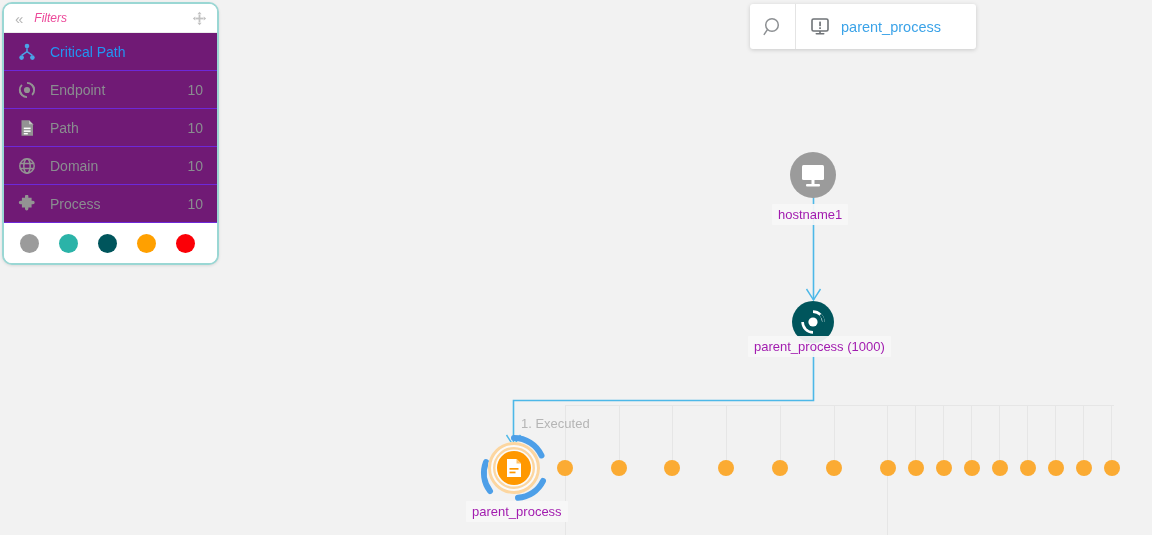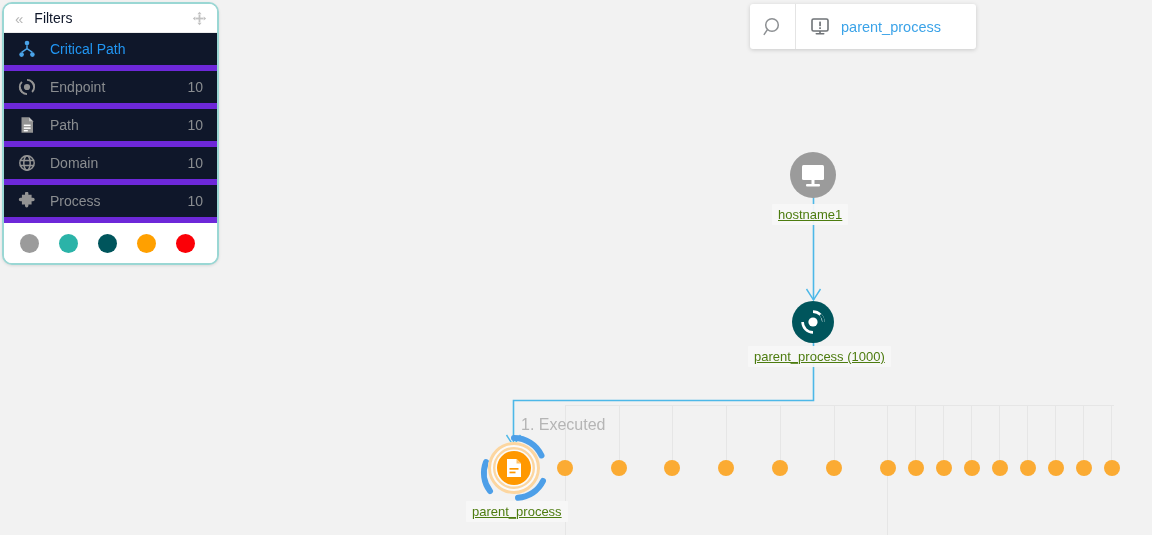--- a/index.html
+++ b/index.html
@@ -42,33 +42,34 @@
   }
   .collapse-icon {
     color: #b6b6b6;
     font-size: 15px;
     line-height: 1;
     letter-spacing: -2px;
     margin-right: 13px;
     cursor: pointer;
   }
   .filters-title {
-    font-size: 14px;
-    color: #0f172a;
+    font-size: 12px;
+    color: #ec4899;
     flex: 1;
+    font-style: italic;
   }
   .move-icon { cursor: move; display: block; }
 
   .filter-row {
     height: 38px;
     display: flex;
     align-items: center;
     padding: 0 14px 0 12px;
-    border-bottom: 6px solid #6d28d9;
-    background: #0f172a;
+    border-bottom: 1px solid #6d28d9;
+    background: #701a75;
     cursor: pointer;
   }
   .filter-row:last-of-type { border-bottom: 1px solid #ececec; }
   .filter-ico {
     width: 22px; height: 22px;
     display: flex; align-items: center; justify-content: center;
     margin-right: 12px;
     flex: 0 0 22px;
   }
   .filter-label {
@@ -125,36 +126,35 @@
   }
   .chip-text {
     font-size: 14.5px;
     color: #3ba3e8;
   }
 
   
   .node-label {
     position: absolute;
     background: rgba(248,248,248,0.93);
-    color: #4d7c0f;
+    color: #a21caf;
     font-size: 13px;
     line-height: 17px;
     padding: 2px 6px;
     white-space: nowrap;
     border-radius: 1px;
-    text-decoration: underline;
   }
   #label-hostname1 { left: 772px; top: 204px; }
-  #label-parent-process-proc { left: 748px; top: 346px; }
+  #label-parent-process-proc { left: 748px; top: 336px; }
   #label-parent-process-file { left: 466px; top: 501px; }
 
   .edge-label {
     position: absolute;
     left: 521px; top: 416px;
-    font-size: 16px;
+    font-size: 13px;
     color: #b5b5b5;
     white-space: nowrap;
   }
 </style>
 </head>
 <body>
 
 <div id="root">
 
   <svg id="graph-canvas" viewBox="0 0 1152 535" xmlns="http://www.w3.org/2000/svg">

